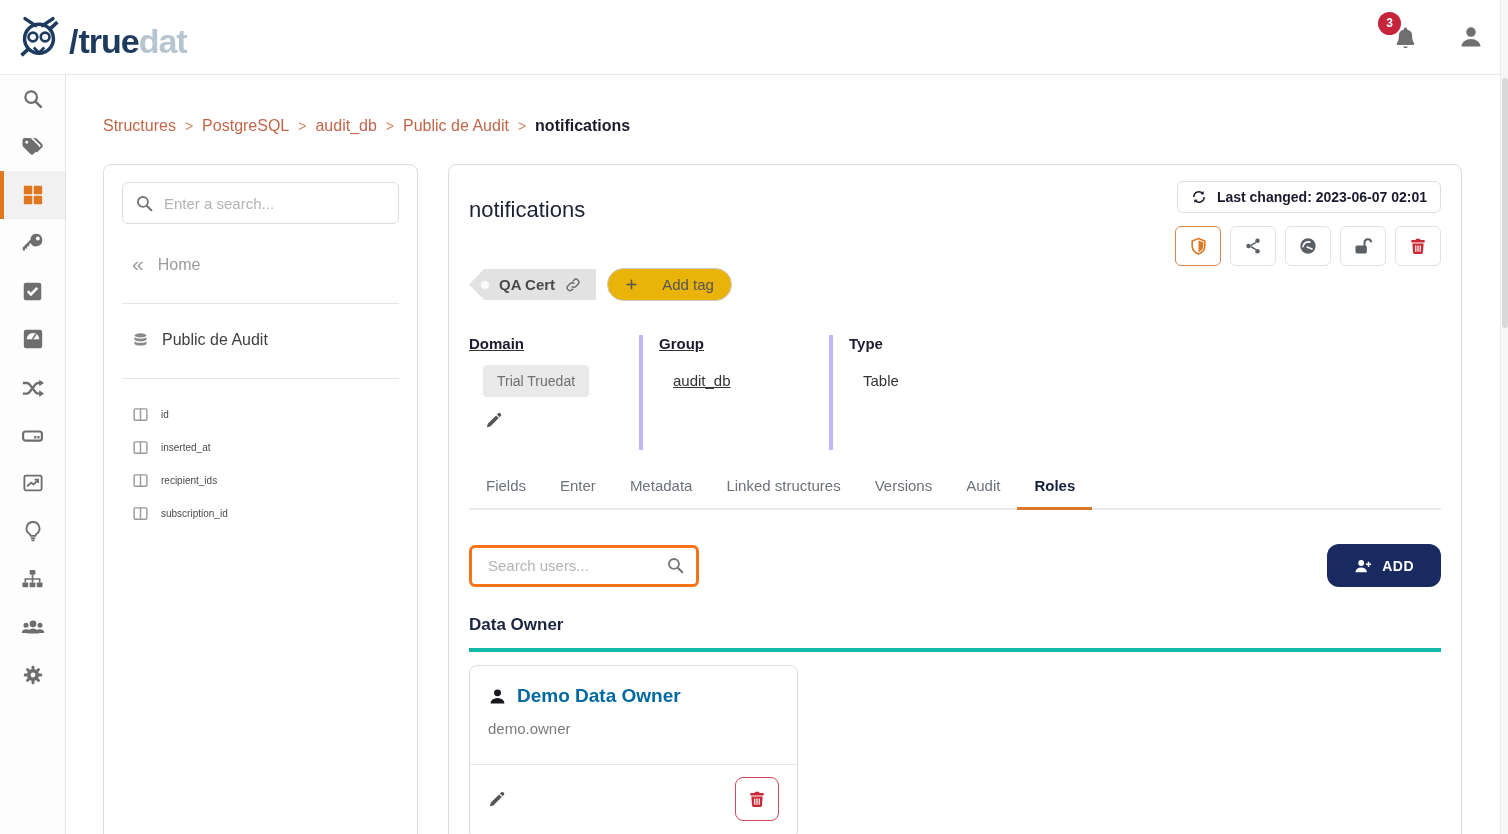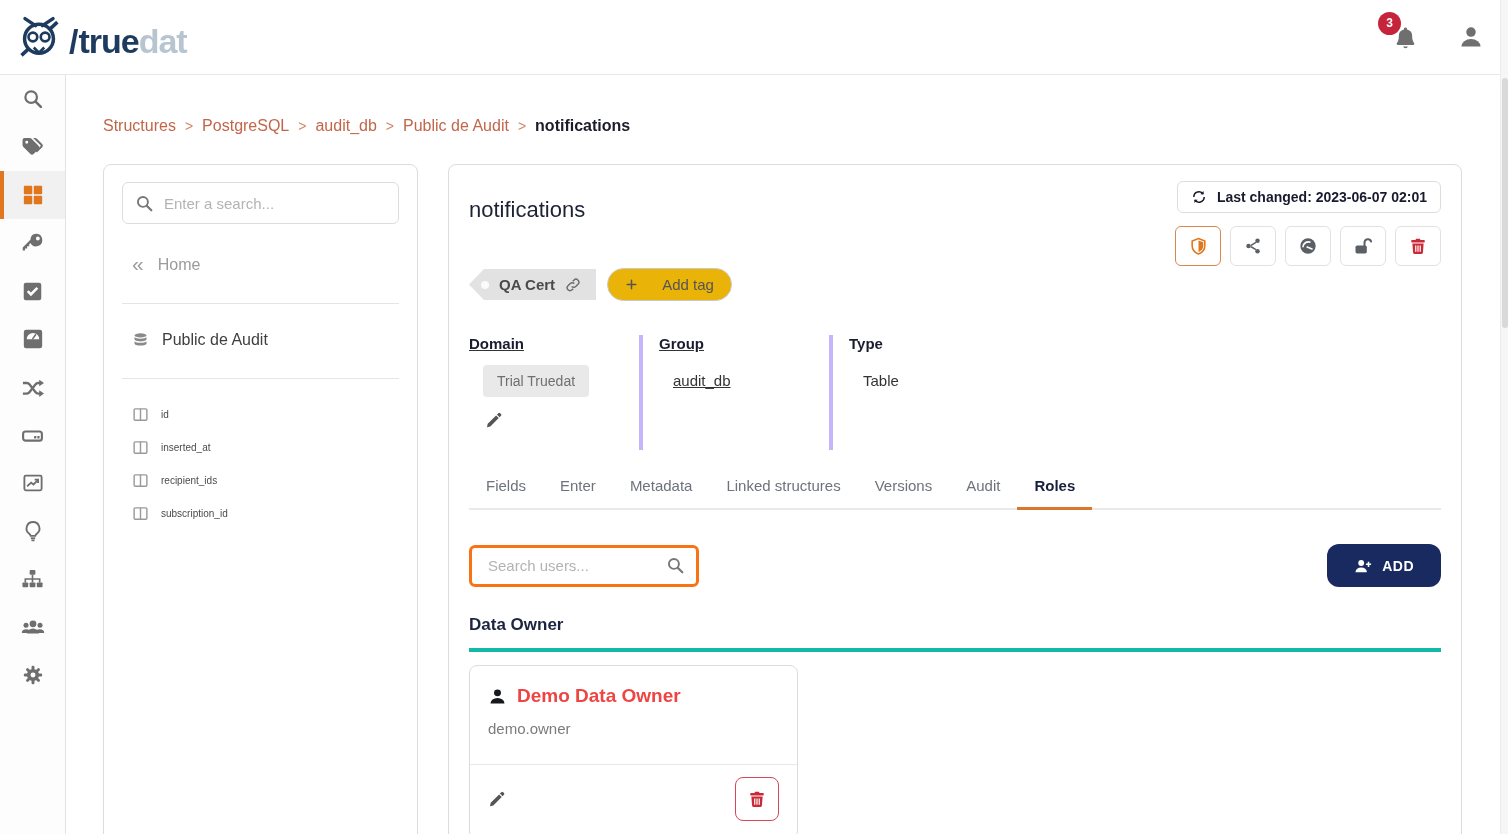--- a/index.html
+++ b/index.html
@@ -115,21 +115,21 @@
              font-weight:700; font-size:14px; letter-spacing:.5px; padding:0 27px; display:flex;
              align-items:center; gap:10px; cursor:pointer; font-family:"Liberation Sans", sans-serif; }
 
   
   .role-section-title { margin-top:28px; font-size:17px; font-weight:700; color:#1c2440;
                         padding-bottom:13px; border-bottom:4px solid #14b8a6; }
   .role-card { margin-top:13px; width:329px; border:1px solid #ddd; border-radius:8px;
                box-shadow:0 1px 2px rgba(0,0,0,.04); }
   .role-card-body { padding:19px 18px 27px; }
   .role-name-row { display:flex; align-items:center; gap:10px; color:#17191d; }
-  .role-name { font-size:19px; font-weight:700; color:#ef4444; }
+  .role-name { font-size:19px; font-weight:700; color:#0369a1; }
   .role-username { margin-top:13px; font-size:15px; color:#7b7b7b; }
   .role-card-footer { border-top:1px solid #e8e8e8; padding:12px 18px 17px; display:flex;
                       justify-content:space-between; align-items:center; }
   .role-edit { color:#555; cursor:pointer; }
   .role-del-btn { width:44px; height:44px; border:1.5px solid #d5485a; border-radius:8px; background:#fff;
                   display:flex; align-items:center; justify-content:center; color:#cc2936; cursor:pointer; }
 
   
   .scrollbar { position:fixed; top:0; right:0; width:8px; height:834px; background:#f6f6f6;
                border-left:1px solid #ececec; }

